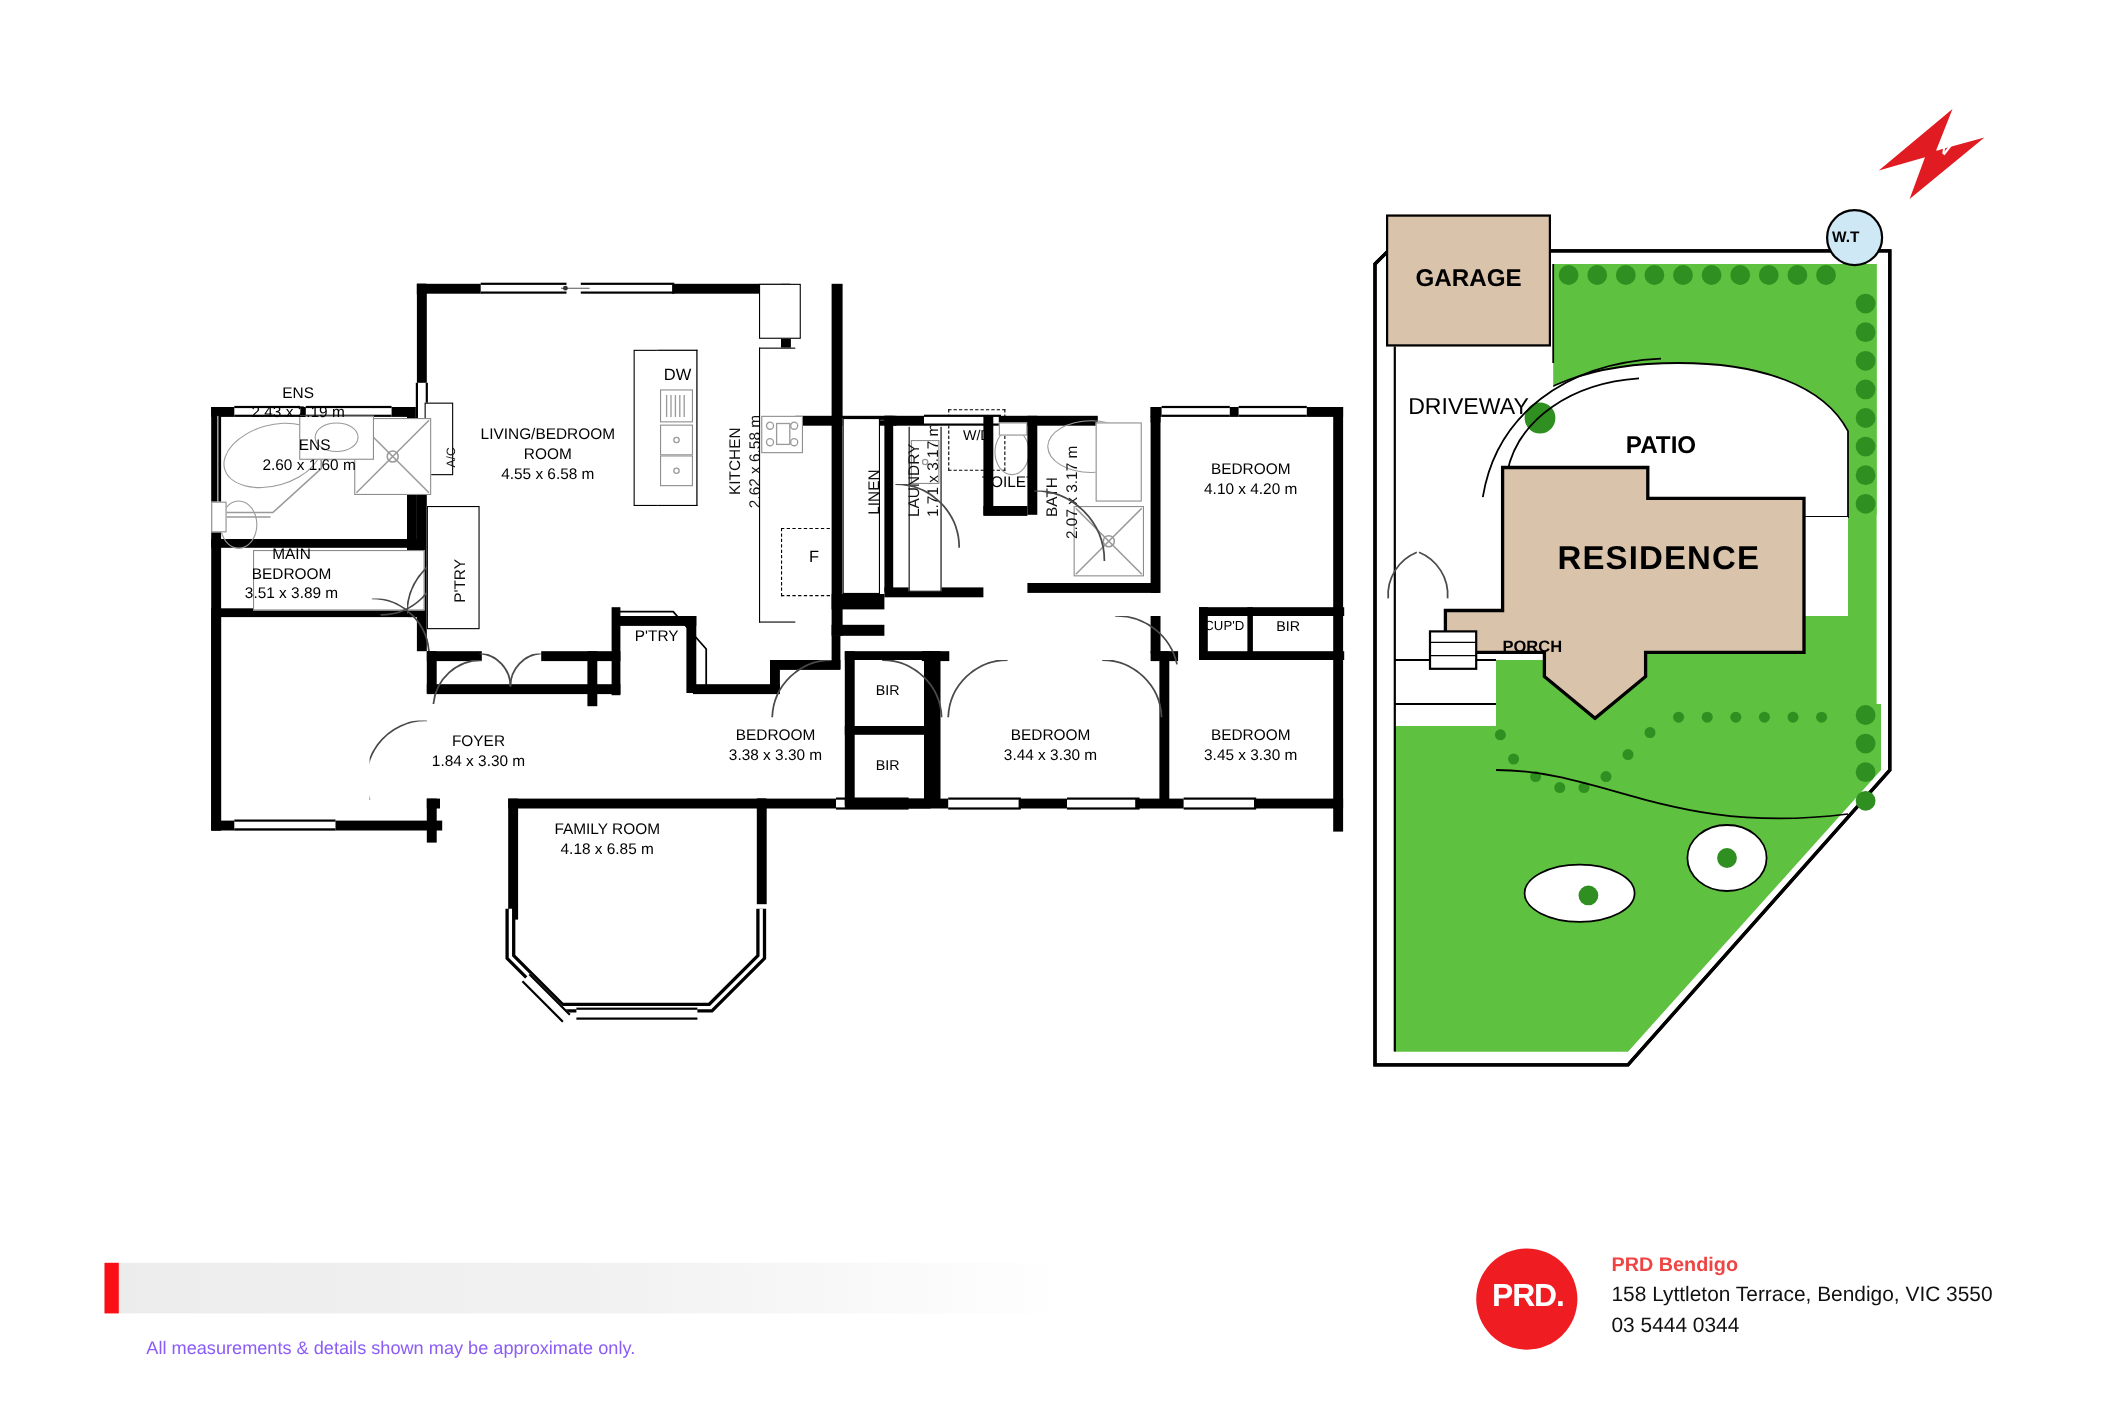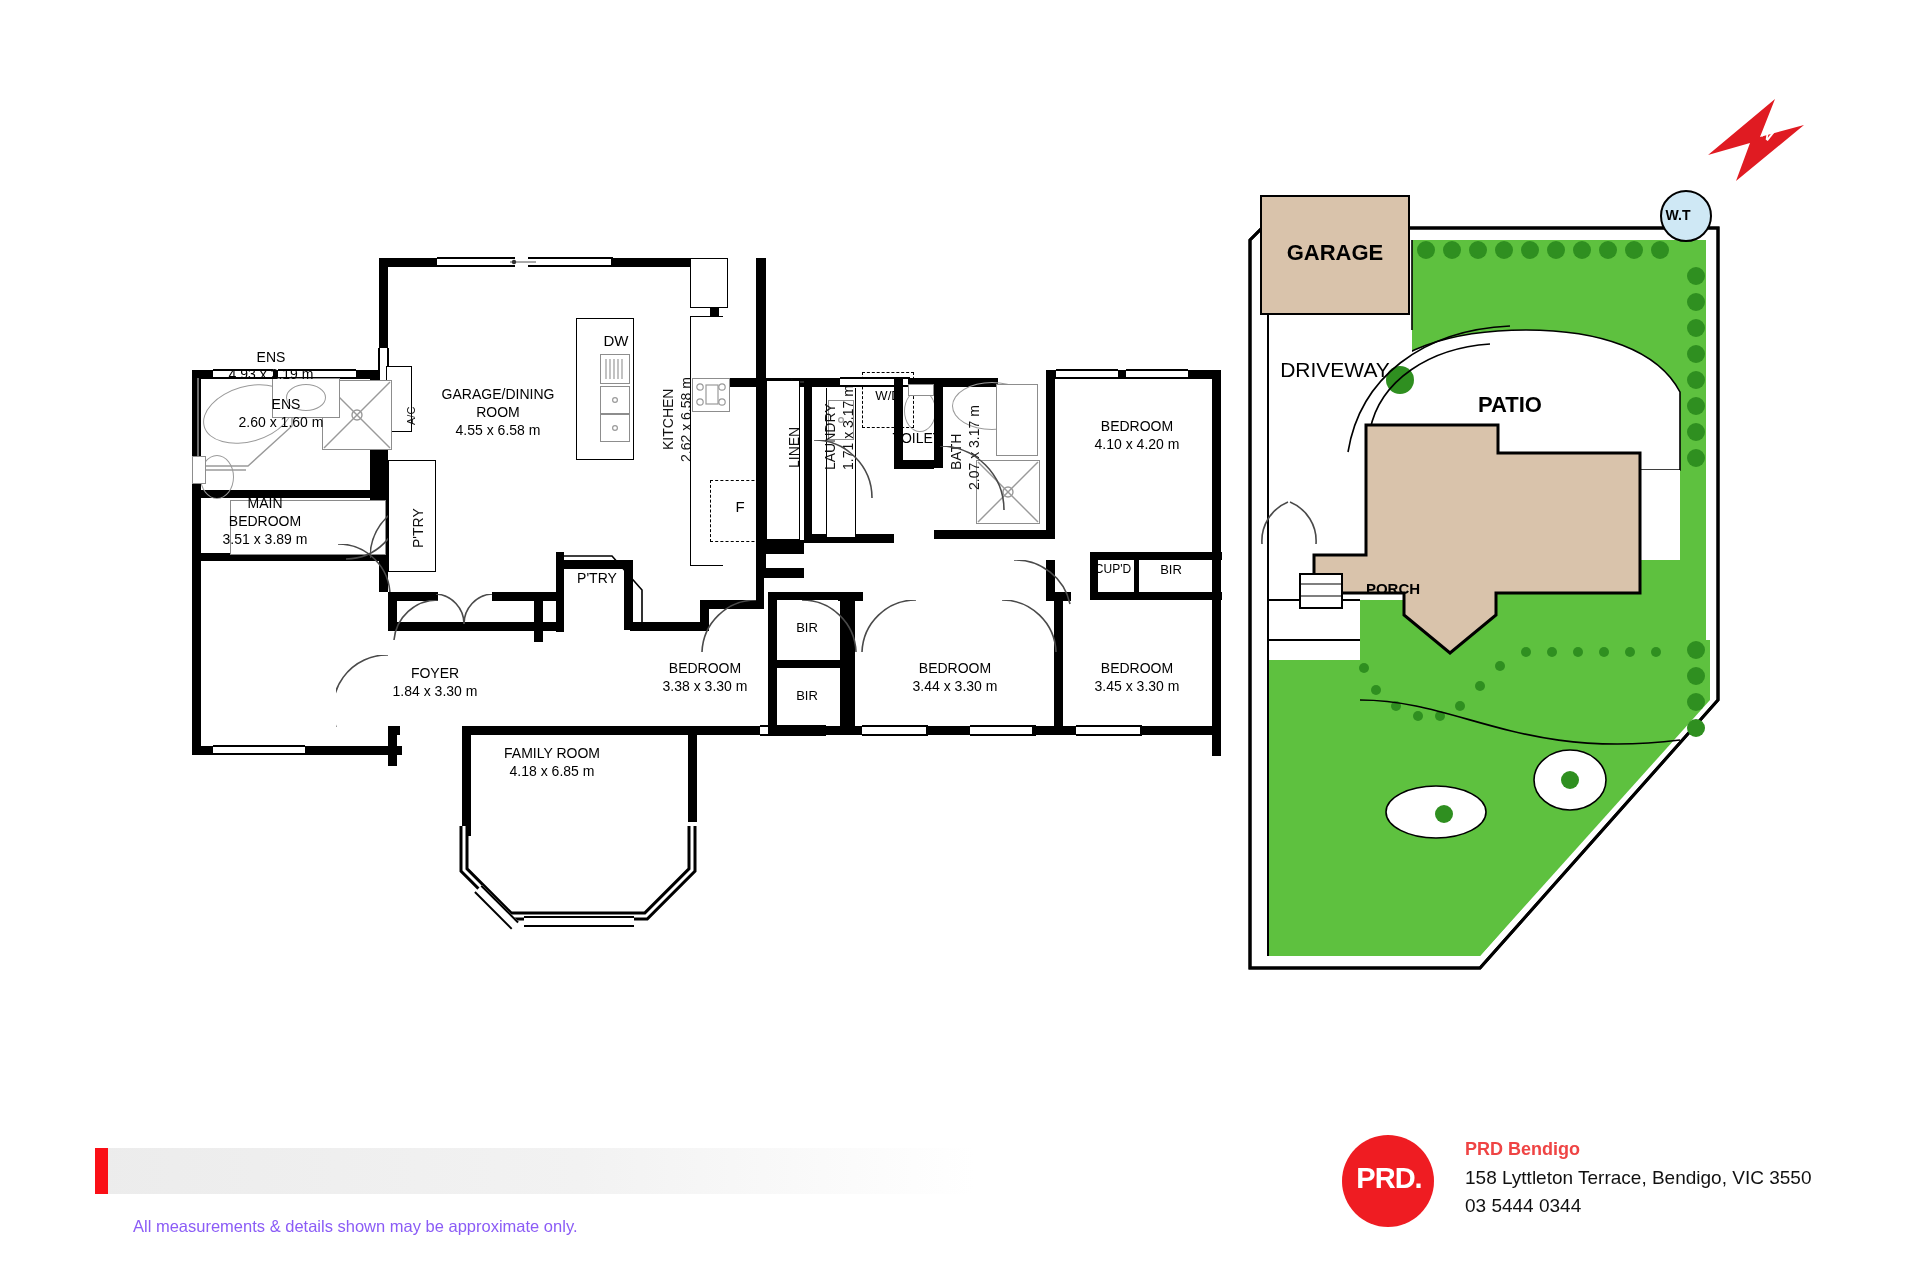--- a/index.html
+++ b/index.html
@@ -91,21 +91,21 @@
       <path d="M96 2 L96 48 L52 88 L4 88" fill="none" stroke="#9a9a9a" stroke-width="1.4"></path>
     </svg>
 
     <div class="fix" style="left:272px;top:378px;width:68px;height:40px;"></div>
     <div class="ovl" style="left:286px;top:384px;width:40px;height:27px;"></div>
 
     <div class="ovl" style="left:200px;top:455px;width:34px;height:44px;"></div>
     <div class="fix" style="left:192px;top:456px;width:14px;height:28px;"></div>
 
     <div class="lbl" style="left:176px;top:349px;width:190px;">ENS</div>
-    <div class="lbl" style="left:176px;top:366px;width:190px;">4.93 x 2.19 m</div>
+    <div class="lbl" style="left:176px;top:366px;width:190px;">2.43 x 2.19 m</div>
 
     <div class="fix" style="left:230px;top:500px;width:156px;height:55px;border-color:#8a8a8a;"></div>
     <div class="lbl" style="left:196px;top:396px;width:180px;">ENS</div>
     <div class="lbl" style="left:186px;top:414px;width:190px;">2.60 x 1.60 m</div>
 
     <div class="lbl" style="left:170px;top:495px;width:190px;">MAIN</div>
     <div class="lbl" style="left:170px;top:513px;width:190px;">BEDROOM</div>
     <div class="lbl" style="left:170px;top:531px;width:190px;">3.51 x 3.89 m</div>
 
     <svg class="abs" style="left:370px;top:498px;" width="70" height="62">
@@ -131,21 +131,21 @@
       <circle cx="4" cy="7" r="2.2" fill="#333"></circle>
     </svg>
 
     <div class="w" style="left:710px;top:258px;width:9px;height:130px;"></div>
     <div class="w" style="left:710px;top:378px;width:105px;height:9px;"></div>
     <svg class="abs" style="left:790px;top:374px;" width="90" height="16">
       <line x1="0" y1="8" x2="84" y2="8" stroke="#555" stroke-width="1"></line>
       <circle cx="2" cy="8" r="2.2" fill="#333"></circle>
     </svg>
 
-    <div class="lbl" style="left:398px;top:386px;width:200px;">GARAGE/DINING</div>
+    <div class="lbl" style="left:398px;top:386px;width:200px;">LIVING/BEDROOM</div>
     <div class="lbl" style="left:398px;top:404px;width:200px;">ROOM</div>
     <div class="lbl" style="left:398px;top:422px;width:200px;">4.55 x 6.58 m</div>
 
     <div class="fixk" style="left:576px;top:318px;width:58px;height:142px;"></div>
     <div class="fixk" style="left:598px;top:318px;width:36px;height:142px;border-left:none;"></div>
     <div class="lbl" style="left:592px;top:332px;width:48px;font-size:15px;">DW</div>
     <div class="fix" style="left:600px;top:354px;width:30px;height:30px;"></div>
     <svg class="abs" style="left:601px;top:355px;" width="28" height="28">
       <g stroke="#9a9a9a" stroke-width="1.2">
         <line x1="5" y1="4" x2="5" y2="24"></line>
@@ -429,20 +429,21 @@
     <div class="bld" style="left:20px;top:195px;width:150px;height:120px;"></div>
     <div class="lbl" style="left:15px;top:240px;width:160px;font-size:22px;font-weight:bold;">GARAGE</div>
 
     <div class="lbl" style="left:10px;top:358px;width:170px;font-size:21px;">DRIVEWAY</div>
 
     <div class="lbl" style="left:150px;top:392px;width:240px;font-size:22px;font-weight:bold;">PATIO</div>
 
     <svg class="abs" style="left:60px;top:415px;" width="420" height="240">
       <path d="M66 10 L198 10 L198 38 L340 38 L340 178 L196 178 L196 200 L150 238 L104 200 L104 178 L14 178 L14 140 L66 140 Z" fill="#d9c3ab" stroke="#000" stroke-width="3"></path>
     </svg>
+    <div class="lbl" style="left:88px;top:490px;width:360px;font-size:30px;font-weight:bold;letter-spacing:1px;">RESIDENCE</div>
 
     <svg class="abs" style="left:58px;top:572px;" width="70" height="40">
       <rect x="2" y="2" width="42" height="34" fill="#ffffff" stroke="#000" stroke-width="2"></rect>
       <line x1="2" y1="12" x2="44" y2="12" stroke="#000" stroke-width="1.2"></line>
       <line x1="2" y1="24" x2="44" y2="24" stroke="#000" stroke-width="1.2"></line>
     </svg>
     <div class="lbl" style="left:98px;top:580px;width:110px;font-size:15px;font-weight:bold;">PORCH</div>
 
     <svg class="abs" style="left:20px;top:500px;" width="60" height="46">
       <path d="M2 44 A42 42 0 0 1 28 2" fill="none" stroke="#4a4a4a" stroke-width="1.6"></path>

